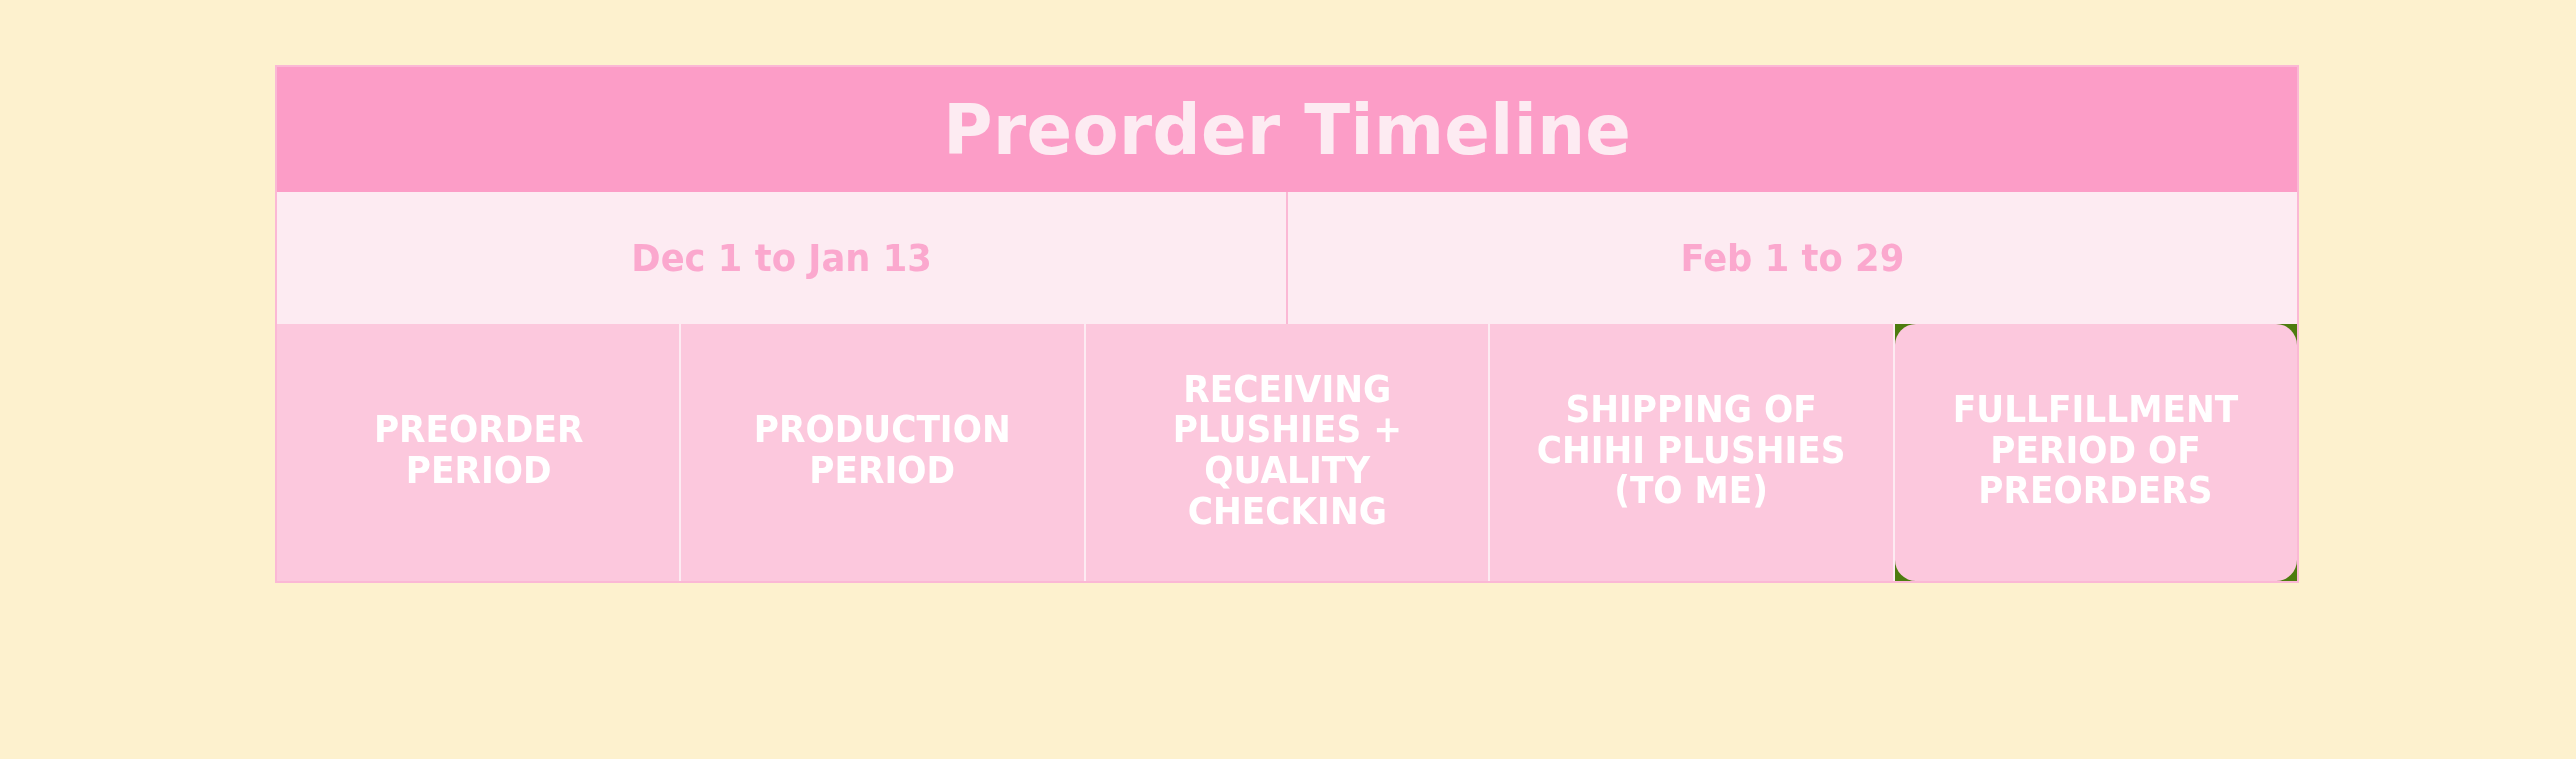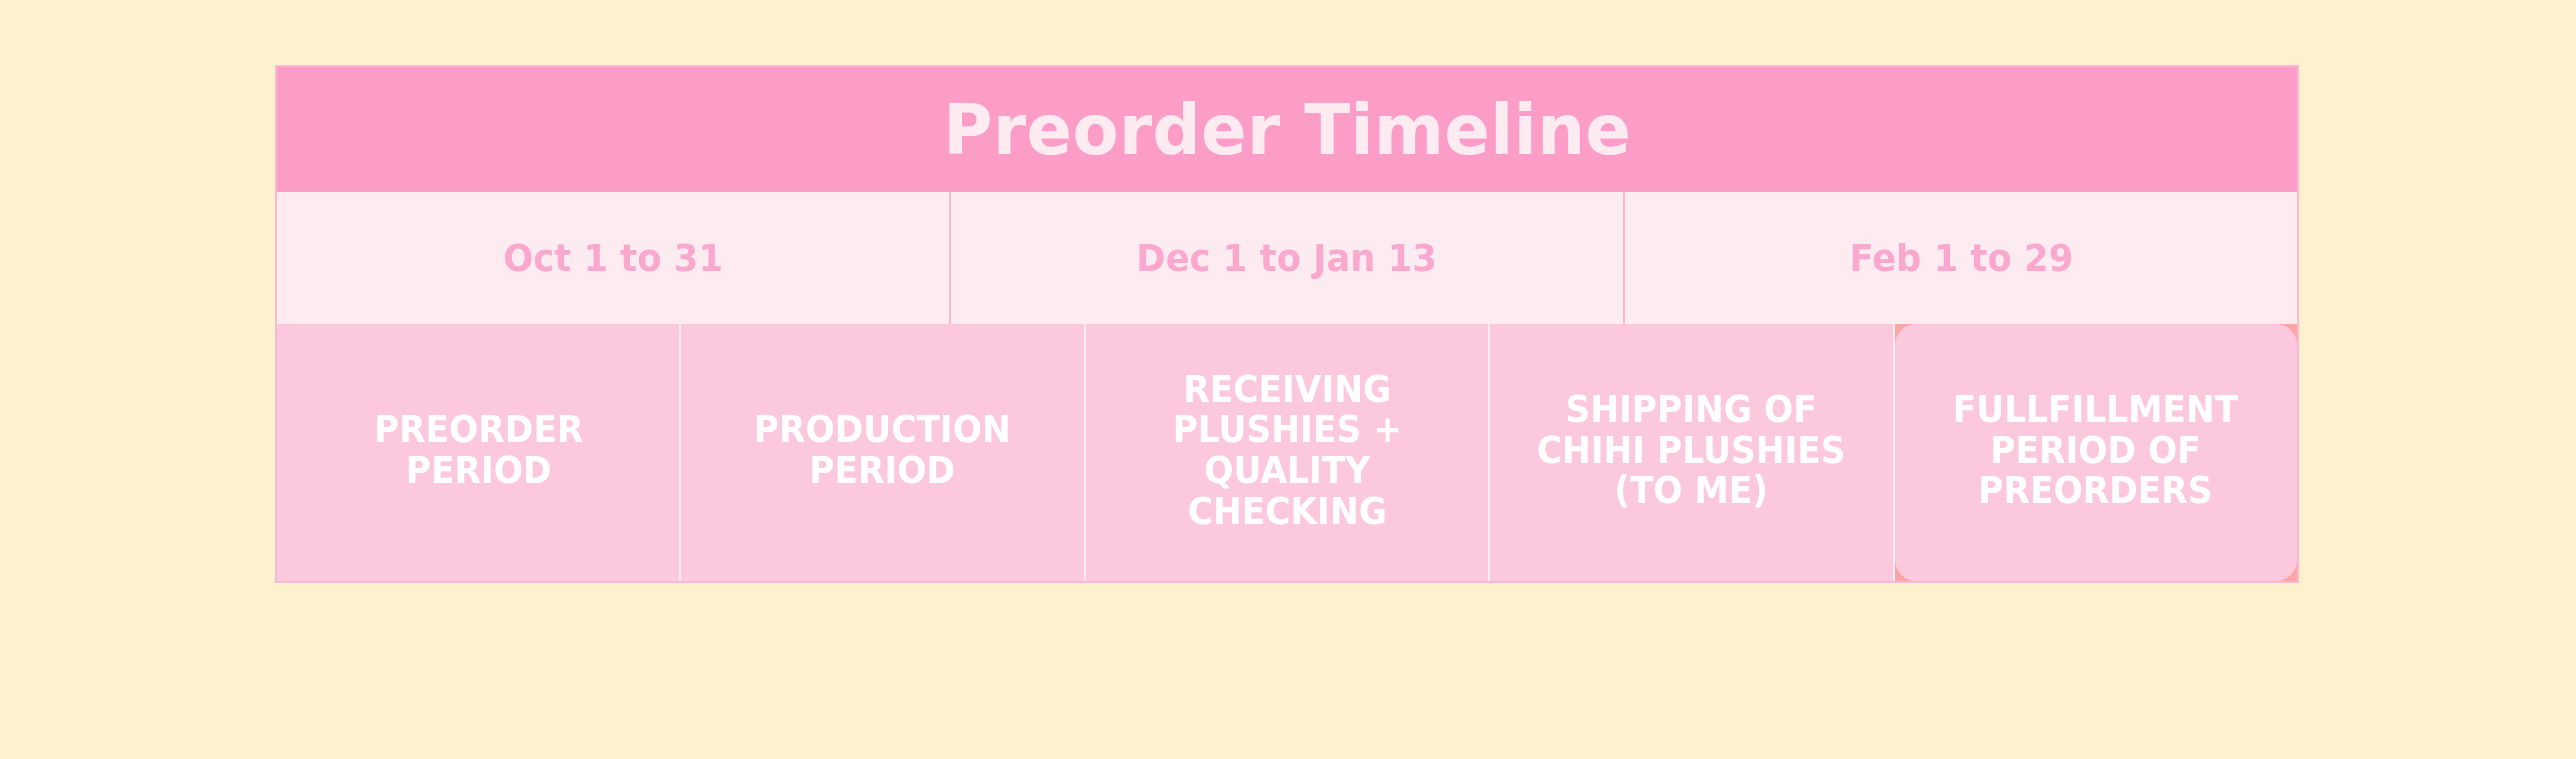--- a/index.html
+++ b/index.html
@@ -88,21 +88,21 @@
     font-size: 38px;
     line-height: 1;
     white-space: nowrap;
     letter-spacing: 0px;
     transform: scaleX(0.93);
   }
 
   
   .body-row {
     flex: 1 1 auto;
-    background: #fca5a5;
+    background: #4d7c0f;
   }
   .body-cell {
     flex: 1 1 0;
     background: #FCC8DD;
     display: flex;
     align-items: center;
     justify-content: center;
     border-right: 2.9px solid #FDEBF2;
     box-sizing: border-box;
     overflow: hidden;
@@ -132,23 +132,20 @@
 <div id="stage">
 
   <div class="timeline-table">
 
     <div class="title-band">
       <div class="title-text">Preorder Timeline</div>
     </div>
 
     <div class="row date-row">
       <div class="date-cell">
-        <span class="date-text">Oct 1 to 31</span>
-      </div>
-      <div class="date-cell">
         <span class="date-text">Dec 1 to Jan 13</span>
       </div>
       <div class="date-cell">
         <span class="date-text">Feb 1 to 29</span>
       </div>
     </div>
 
     <div class="row body-row">
       <div class="body-cell">
         <span class="body-text">PREORDER

